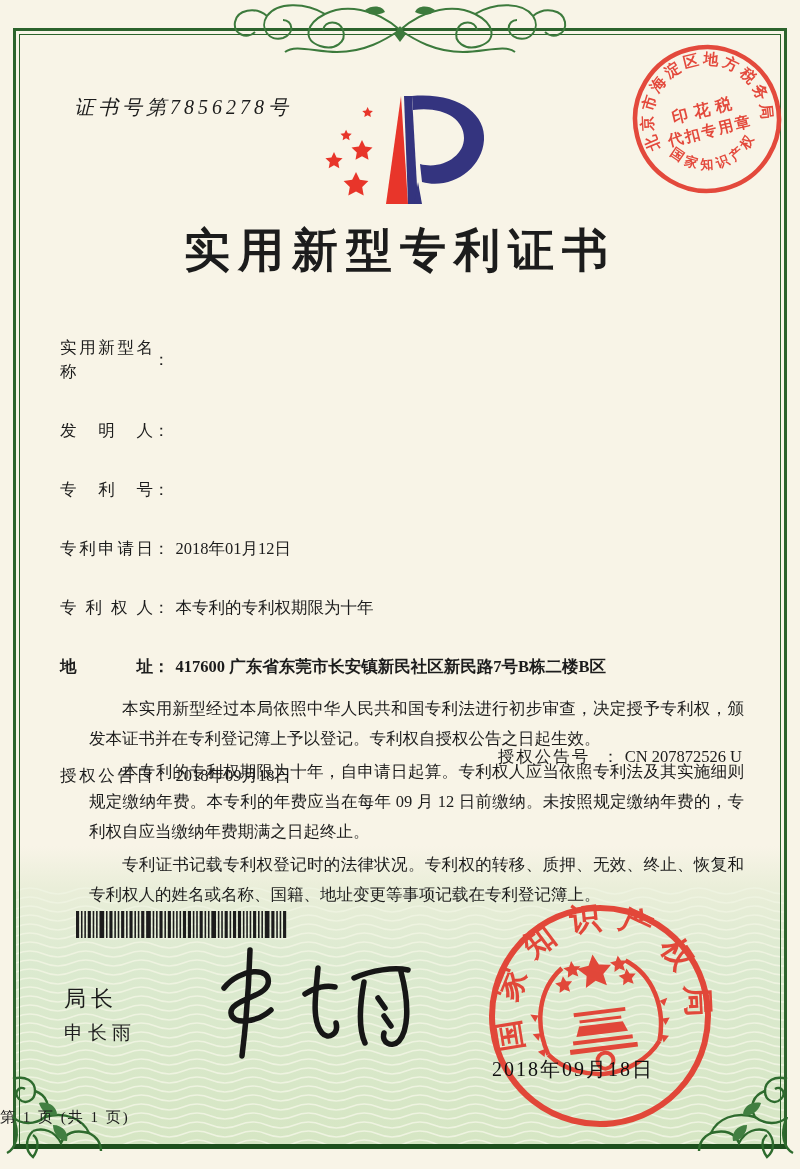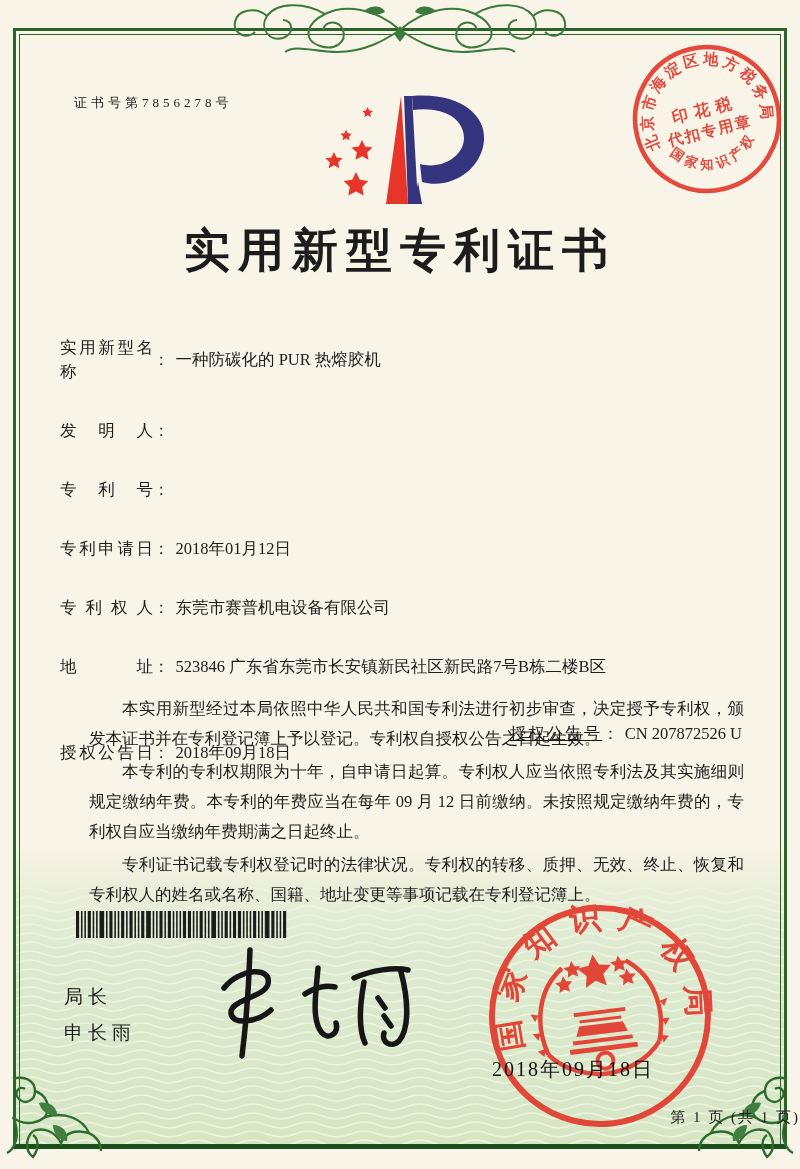--- a/index.html
+++ b/index.html
@@ -14,47 +14,47 @@
   .frame::before{content:'';position:absolute;left:3px;right:3px;top:3px;bottom:0;
          border-top:1px solid #2c632c;border-left:1px solid #2c632c;border-right:1px solid #2c632c;}
 
   
   .green-zone{position:absolute;left:16px;right:16px;top:846px;height:298px;z-index:0;
       background:linear-gradient(180deg, rgba(217,231,200,0) 0%, rgba(217,231,200,.45) 14%,
                  #dcead0 38%, #d6e6c4 100%);}
   .green-zone svg{position:absolute;left:0;top:40px;width:100%;height:258px;}
 
   
-  .cert-no{position:absolute;left:74px;top:94px;font-size:13px;letter-spacing:4px;z-index:2;}
+  .cert-no{position:absolute;left:74px;top:94px;font-size:20px;letter-spacing:4px;z-index:2;font-style:italic;}
   .title{position:absolute;left:0;right:0;top:220px;text-align:center;font-size:46px;
          font-weight:bold;letter-spacing:8px;z-index:2;}
 
   
   .fields{position:absolute;left:60px;right:58px;top:336px;font-size:16.5px;z-index:2;}
   .frow{display:flex;margin-bottom:35px;line-height:1.45;align-items:center;}
-  .frow.tight{margin-bottom:25px;}
+  .frow.tight{margin-bottom:48px;font-weight:bold;}
   .flabel{display:inline-block;width:93px;text-align:justify;text-align-last:justify;
           text-justify:inter-character;flex:0 0 93px;}
   .fcolon{flex:0 0 auto;margin-right:6px;}
   .fvalue{flex:1 1 auto;}
   .grantrow{display:flex;justify-content:space-between;margin-bottom:0;}
   .grantrow .right{display:flex;}
-  .grantrow .right .flabel2{margin-right:0;letter-spacing:2px;text-decoration:underline;}
+  .grantrow .right .flabel2{margin-right:12px;letter-spacing:2px;}
 
   
   .paras{position:absolute;left:60px;right:56px;top:694px;font-size:16.5px;
          line-height:30px;text-align:justify;z-index:2;margin-left:29px;}
   .paras p{margin:0 0 3px 0;text-indent:2em;}
 
   
-  .signer-title{position:absolute;left:64px;top:984px;font-size:19px;letter-spacing:5px;z-index:2;}
+  .signer-title{position:absolute;left:64px;top:984px;font-size:22px;letter-spacing:5px;z-index:2;}
   .signer-name{position:absolute;left:64px;top:1020px;font-size:19px;letter-spacing:5px;z-index:2;text-align:right;}
   .issue-date{position:absolute;left:492px;top:1056px;font-size:20px;letter-spacing:2px;
               z-index:4;color:#111;}
-  .page-footer{position:absolute;left:0;right:0;top:1108px;text-align:right;font-size:15px;
+  .page-footer{position:absolute;left:0;right:0;top:1108px;text-align:left;font-size:15px;
                letter-spacing:2px;z-index:2;}
 
   .stamp-top{position:absolute;left:626px;top:38px;width:162px;height:162px;z-index:3;
              transform:rotate(-14deg);opacity:.92;}
   .stamp-main{position:absolute;left:482px;top:898px;width:236px;height:236px;z-index:3;opacity:.93;}
   .logo{position:absolute;left:318px;top:86px;width:184px;height:132px;z-index:2;}
   .barcode{position:absolute;left:76px;top:911px;width:212px;height:27px;z-index:2;}
   .signature{position:absolute;left:188px;top:942px;width:250px;height:130px;z-index:2;}
   .ornament-top{position:absolute;left:50%;transform:translateX(-50%);top:0px;width:350px;
                 height:62px;z-index:2;}
@@ -182,44 +182,43 @@
     <textPath href="#taxBotArc" startOffset="2">国家知识产权局</textPath>
   </text>
 </svg>
 
 <div class="title">实用新型专利证书</div>
 
 <div class="fields">
   <div class="frow">
     <span class="flabel">实用新型名称</span>
       <span class="fcolon">：</span>
-    <span class="fvalue">一种防碳化的 PUR 热熔胶机</span>
   </div>
   <div class="frow">
     <span class="flabel">发明人</span>
       <span class="fcolon">：</span>
   </div>
   <div class="frow">
     <span class="flabel">专利号</span>
       <span class="fcolon">：</span>
   </div>
   <div class="frow">
     <span class="flabel">专利申请日</span>
       <span class="fcolon">：</span>
     <span class="fvalue">2018年01月12日</span>
   </div>
   <div class="frow">
     <span class="flabel">专利权人</span>
       <span class="fcolon">：</span>
-    <span class="fvalue">东莞市赛普机电设备有限公司</span>
+    <span class="fvalue">本专利的专利权期限为十年</span>
   </div>
   <div class="frow tight">
     <span class="flabel">地址</span>
       <span class="fcolon">：</span>
-    <span class="fvalue">523846 广东省东莞市长安镇新民社区新民路7号B栋二楼B区</span>
+    <span class="fvalue">417600 广东省东莞市长安镇新民社区新民路7号B栋二楼B区</span>
   </div>
   <div class="frow grantrow">
     <span style="display:flex;margin-top:38px;">
       <span class="flabel">授权公告日</span>
         <span class="fcolon">：</span>
       <span class="fvalue">2018年09月18日</span>
     </span>
     <span class="right">
       <span class="flabel2">授权公告号</span>
         <span class="fcolon">：</span>

